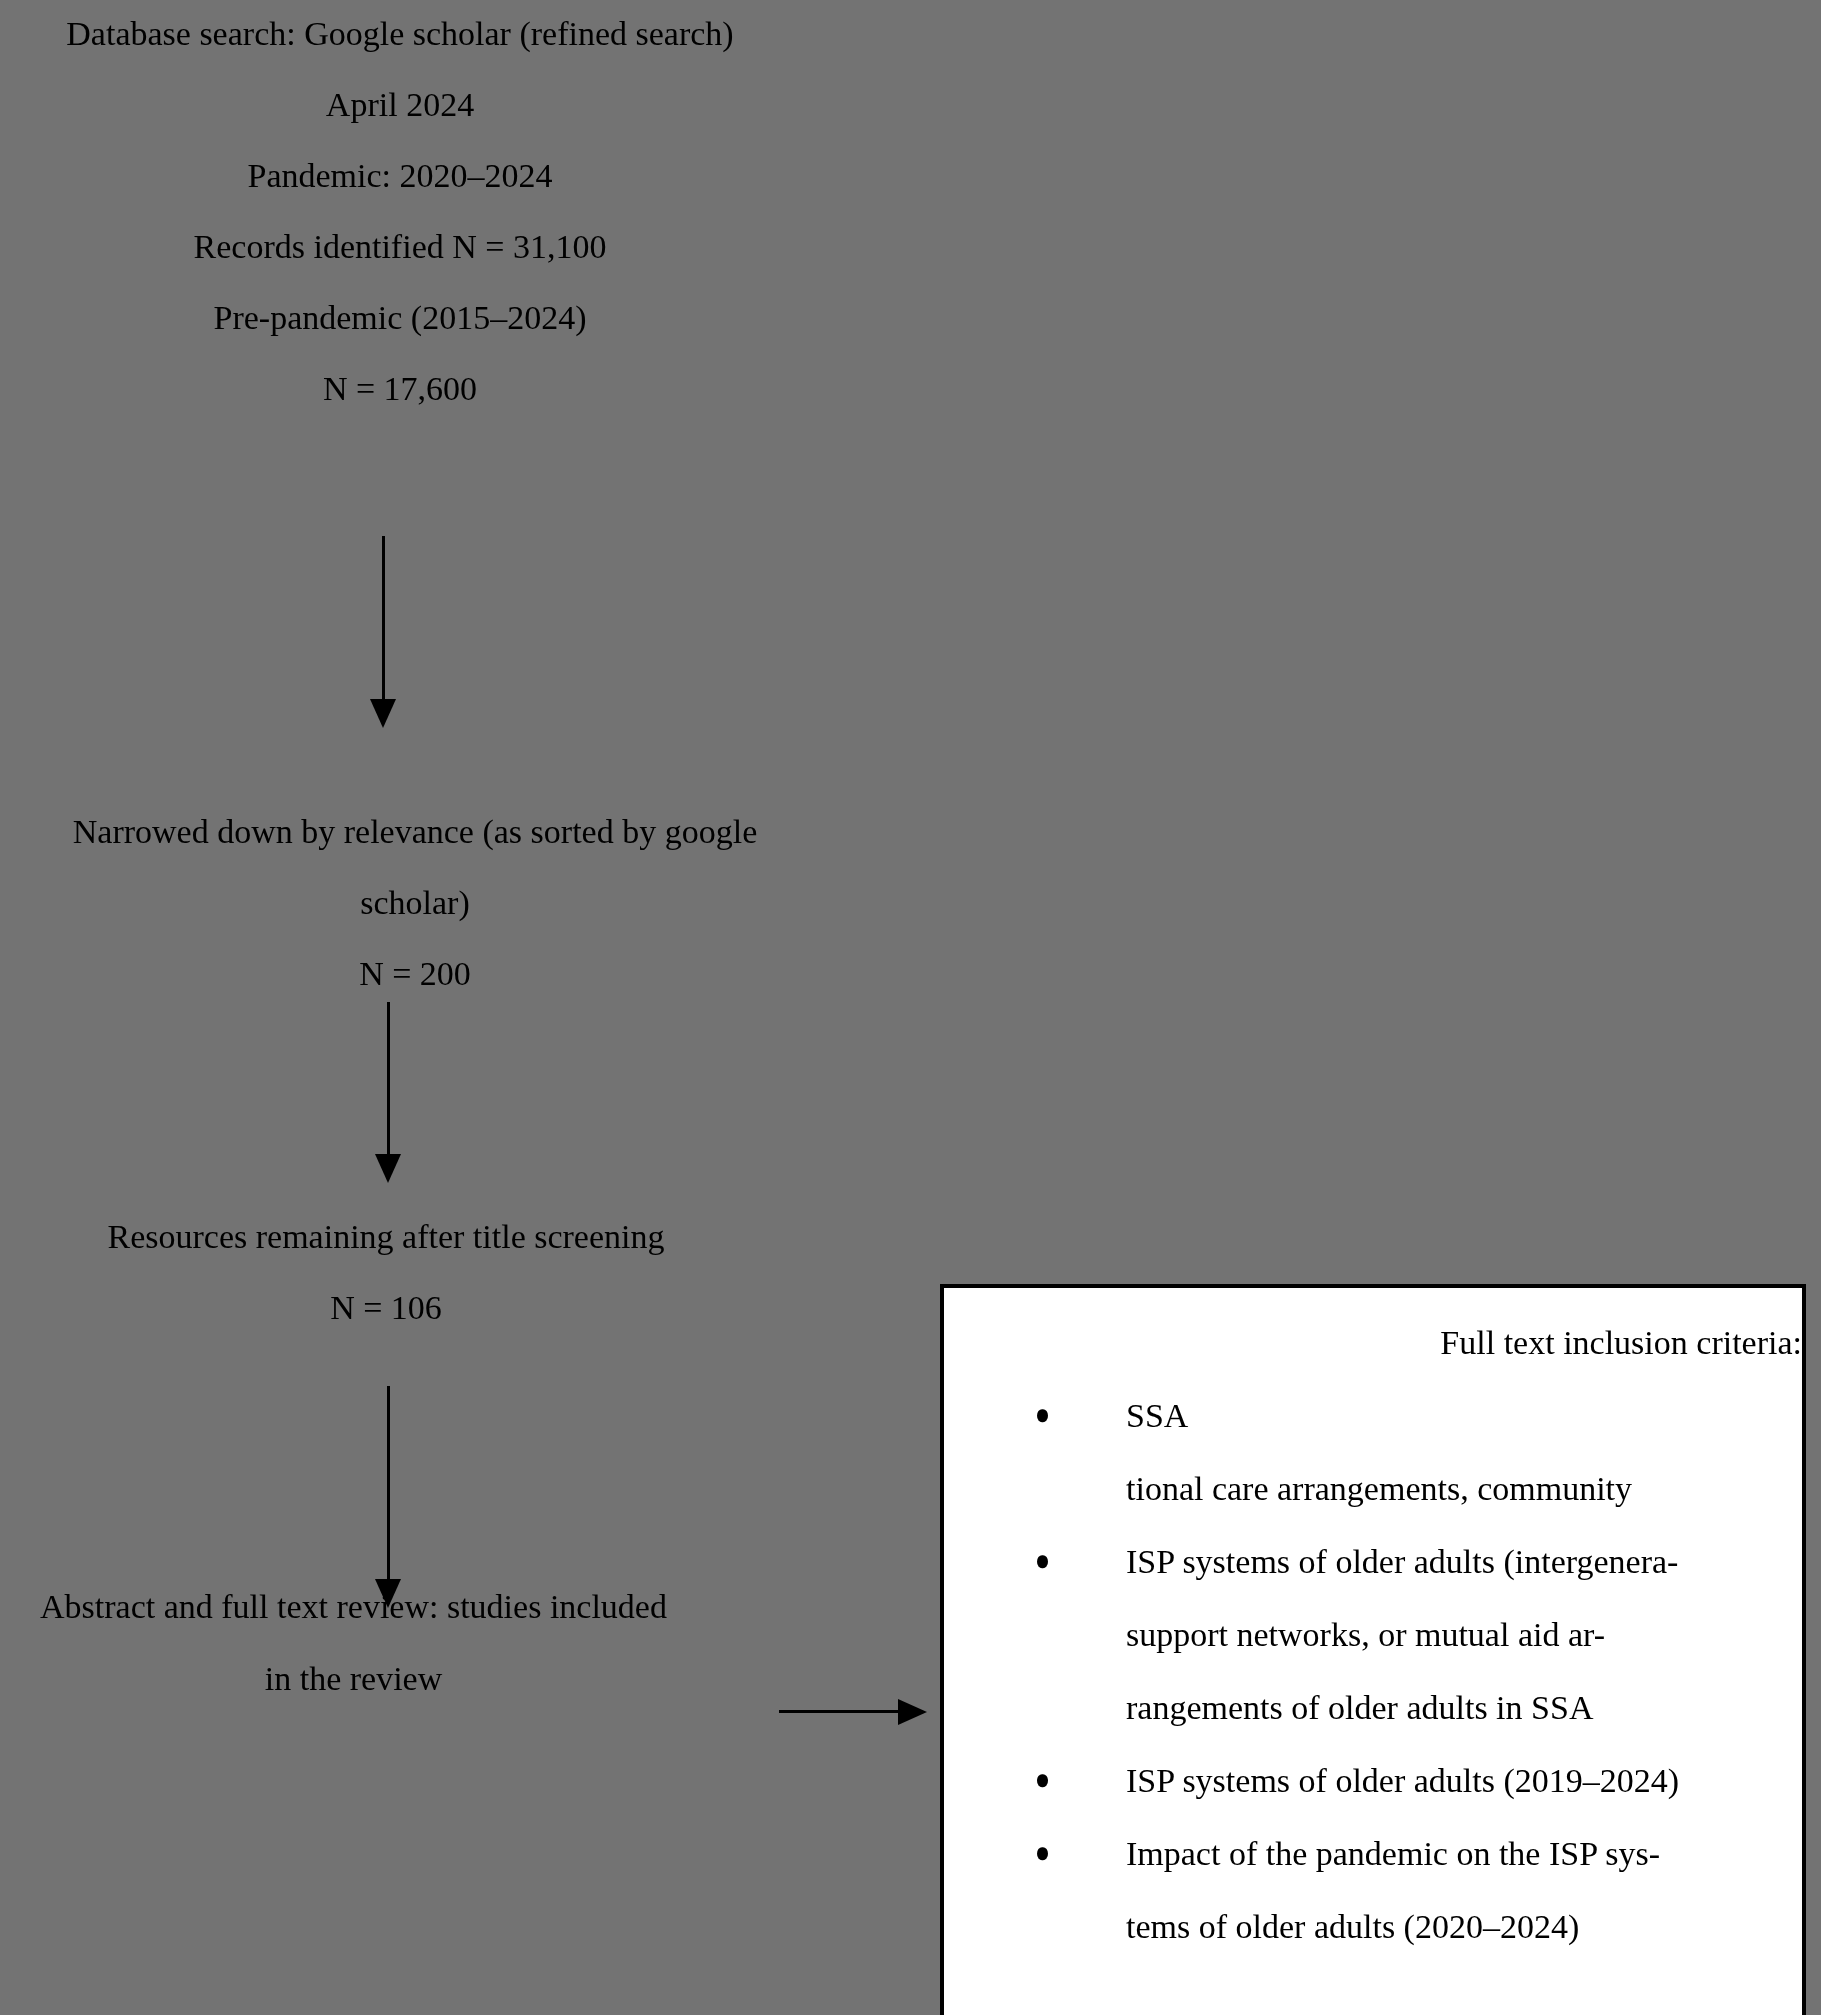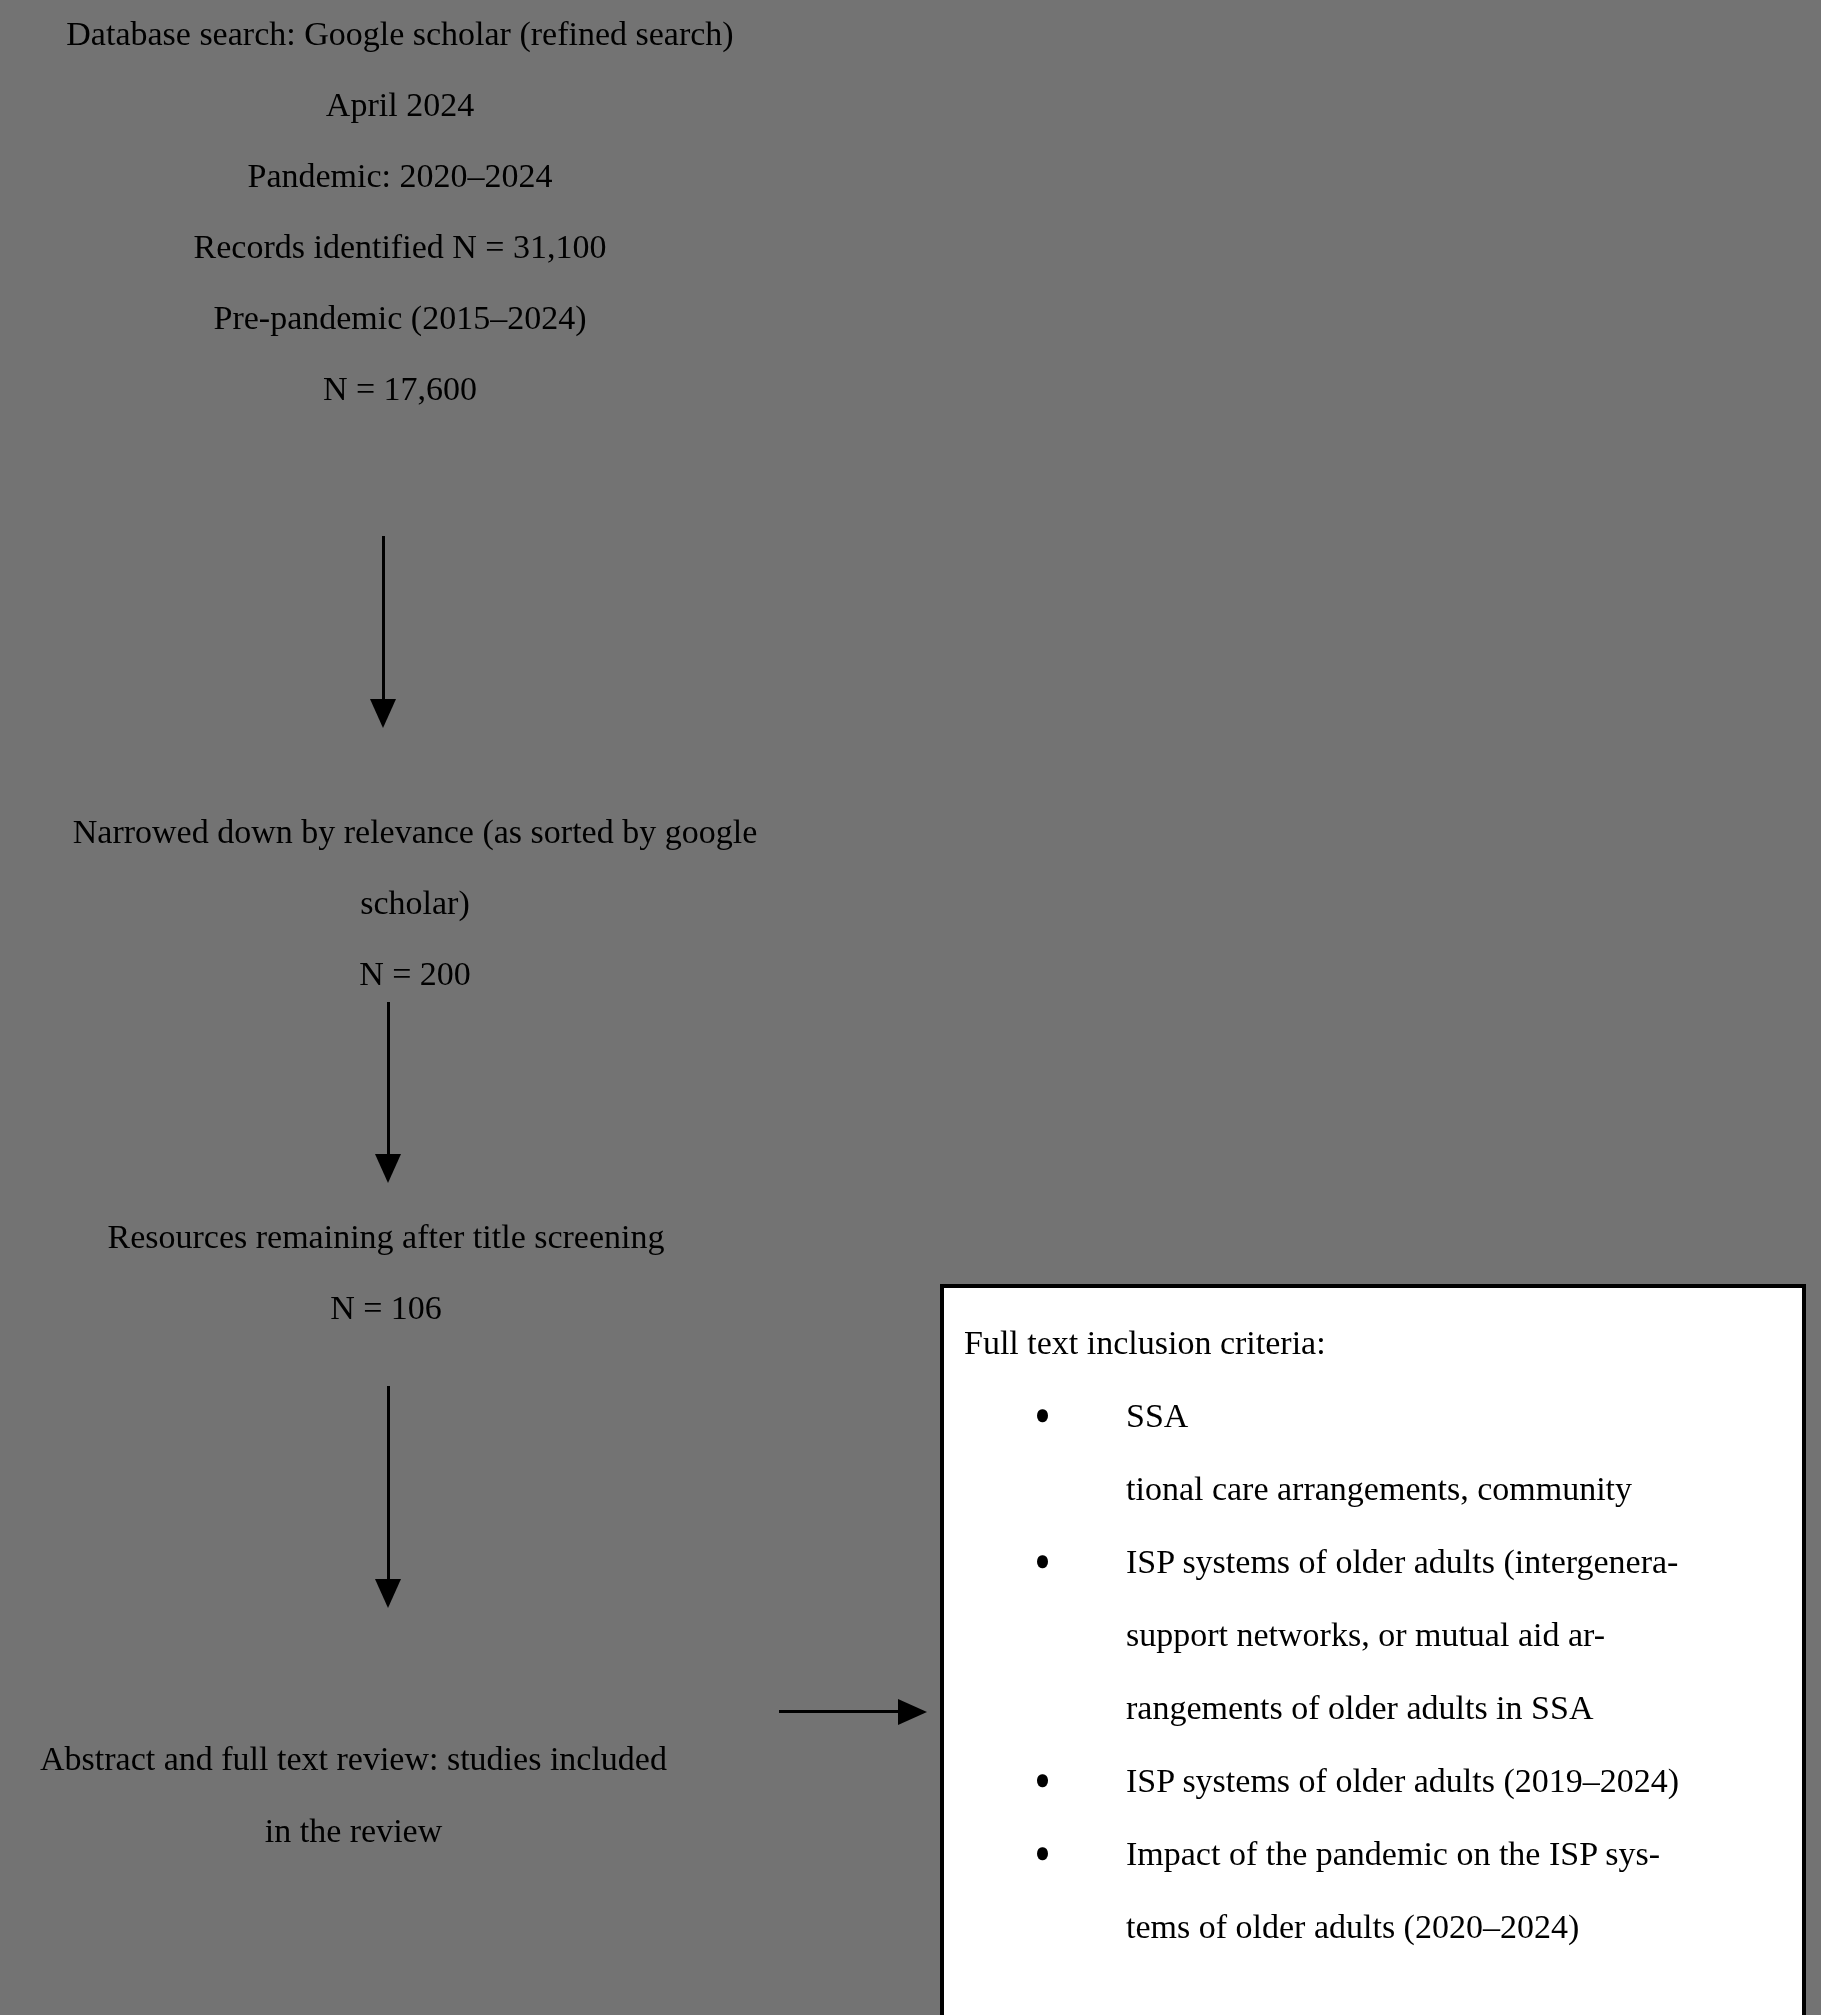--- a/index.html
+++ b/index.html
@@ -61,20 +61,21 @@
     box-sizing: content-box;
   }
   .bline {
     position: relative;
     line-height: 73px;
     padding-left: 182px;
     white-space: nowrap;
   }
   .bline.title-line {
     padding-left: 20px;
+    text-align: right;
   }
   .dot {
     position: absolute;
     left: 93px;
     top: 50%;
     transform: translateY(-50%);
     width: 10.5px;
     height: 13.7px;
     border-radius: 50%;
     background: #000000;
@@ -107,21 +108,21 @@
   <div class="head-down" style="left:375px; top:1154px;"></div>
 
   <div class="tblock" style="left:16px; top:1201px; width:740px;">
     <div>Resources remaining after title screening</div>
     <div>N = 106</div>
   </div>
 
   <div class="vline" style="left:387px; top:1386px; height:194px;"></div>
   <div class="head-down" style="left:375px; top:1579px;"></div>
 
-  <div class="tblock" style="left:0px; top:1723px; width:707px; line-height:72px;text-align:center;">
+  <div class="tblock" style="left:0px; top:1571px; width:707px; line-height:72px;text-align:center;">
     <div>Abstract and full text review: studies included</div>
     <div>in the review</div>
   </div>
 
   <div class="hline" style="left:779px; top:1710px; width:120px;"></div>
   <div class="head-right" style="left:898px; top:1699px;"></div>
 
   <div class="criteria-box">
     <div class="bline title-line">Full text inclusion criteria:</div>
 

